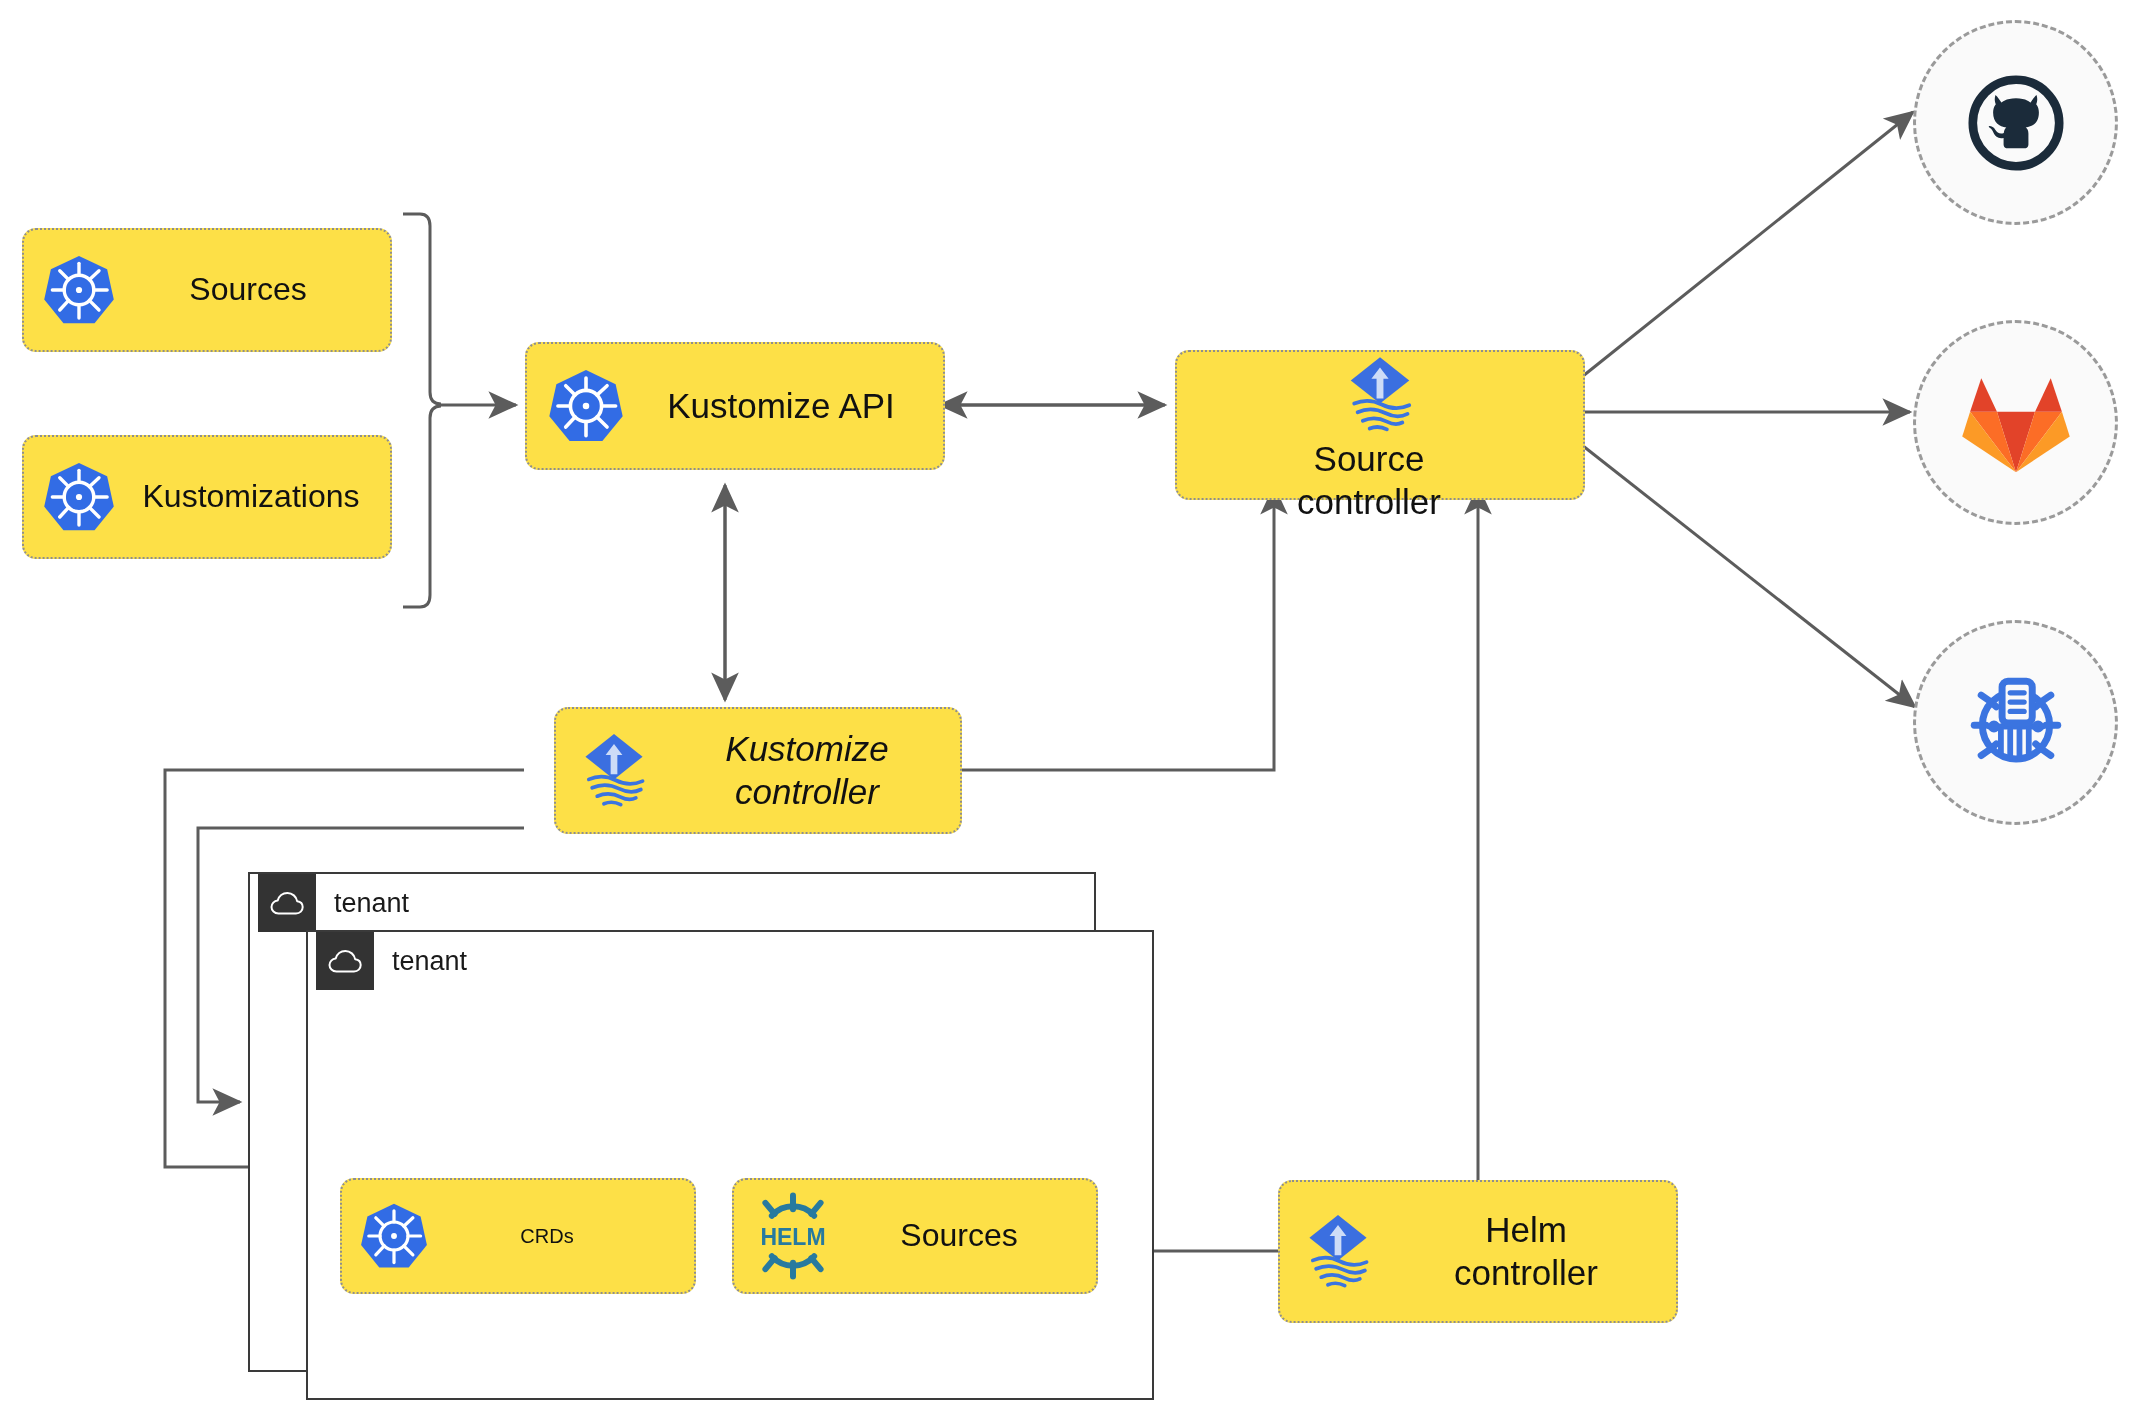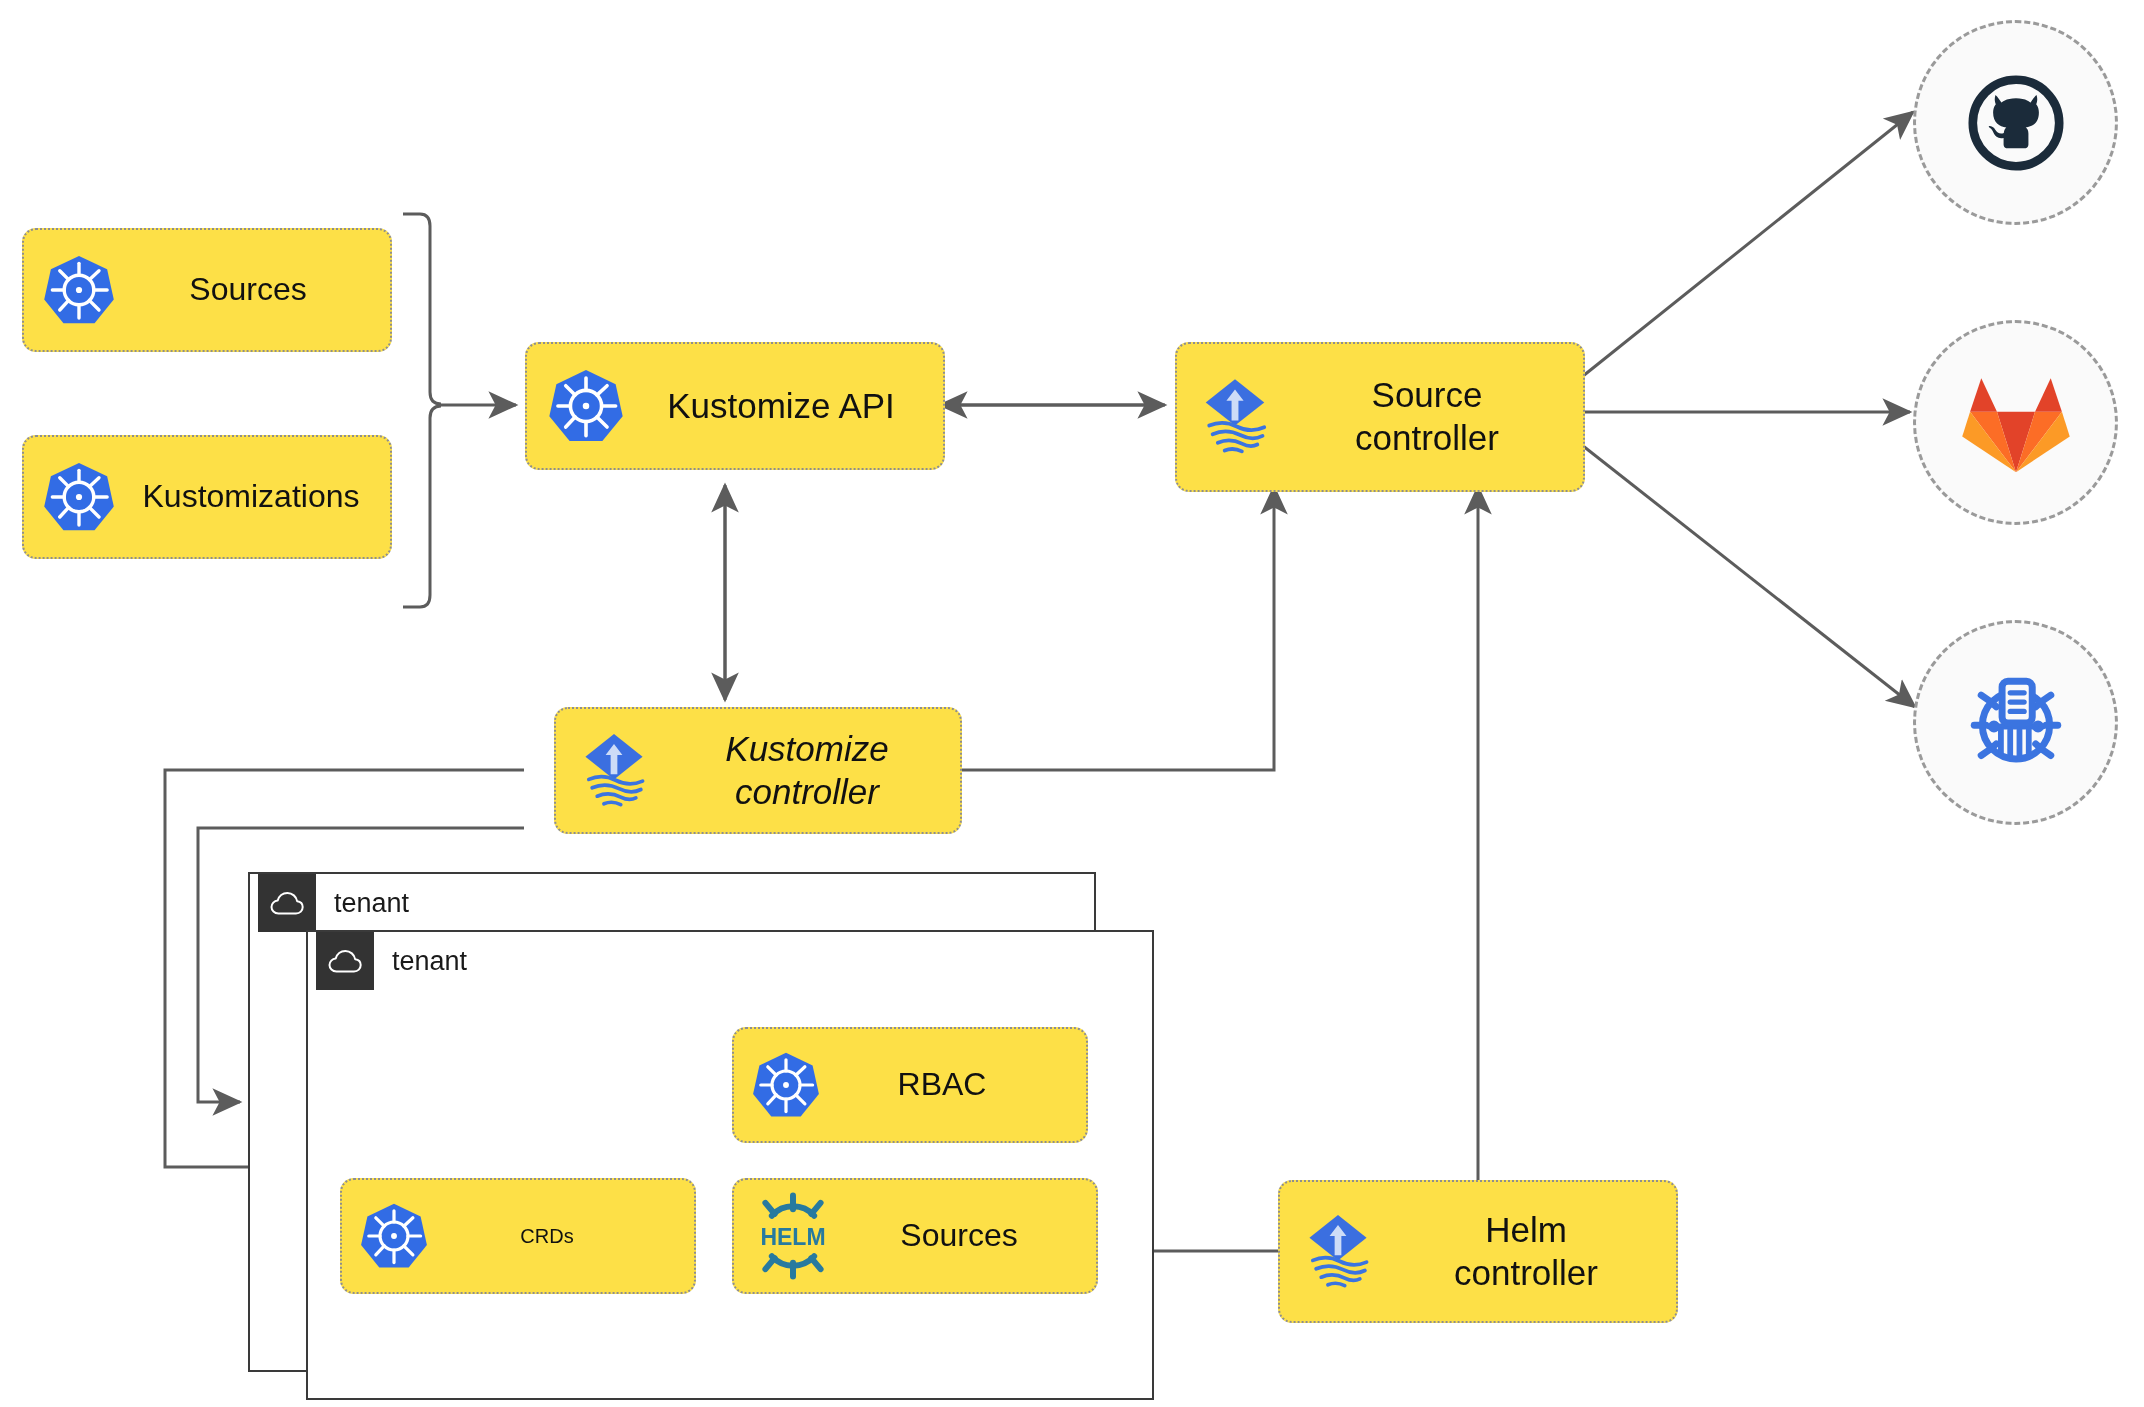--- a/index.html
+++ b/index.html
@@ -211,21 +211,21 @@
           <line x1="24" y1="24" x2="36" y2="36"></line>
           <line x1="64" y1="64" x2="77" y2="77"></line>
           <line x1="77" y1="24" x2="64" y2="36"></line>
           <line x1="36" y1="64" x2="24" y2="77"></line>
         </g>
       </svg>
     </div>
     <div class="lbl" style="font-size:35px; padding-right:26px;">Kustomize API</div>
   </div>
 
-  <div class="node" style="left:1175px; top:342px; width:410px; height:150px;">
+  <div class="node" style="left:1175px; top:350px; width:410px; height:150px;flex-direction:column;">
     <div class="ico" style="width:116px;">
       <svg width="86" height="86" viewBox="0 0 100 100" aria-hidden="true">
         <path d="M50 6 L84 33 L50 60 L16 33 Z" fill="#3b6fe0"></path>
         <path d="M50 18 L60 31 L54 31 L54 54 L46 54 L46 31 L40 31 Z" fill="#cddcf7"></path>
         <g stroke="#3b74e0" stroke-width="4.4" fill="none" stroke-linecap="round">
           <path d="M20 60 Q36 53 52 61 Q68 69 84 62"></path>
           <path d="M24 70 Q40 63 56 71 Q70 78 82 72"></path>
           <path d="M30 80 Q44 74 58 81 Q68 86 76 82"></path>
           <path d="M38 89 Q48 85 58 90"></path>
         </g>
@@ -263,40 +263,20 @@
           <path d="M30 80 Q44 74 58 81 Q68 86 76 82"></path>
           <path d="M38 89 Q48 85 58 90"></path>
         </g>
       </svg>
     </div>
     <div class="lbl" style="font-size:35px; padding-right:20px;">Helm
 controller</div>
   </div>
 
 
-  <div class="node" style="left:732px; top:1027px; width:356px; height:116px;">
-    <div class="ico" style="width:104px;">
-      <svg width="70" height="70" viewBox="0 0 100 100" aria-hidden="true">
-        <path d="M50 4 L88 22 L97 63 L71 95 L29 95 L3 63 L12 22 Z" fill="#326ce5"></path>
-        <g fill="none" stroke="#ffffff" stroke-width="4.6" stroke-linecap="round">
-          <circle cx="50" cy="50" r="20"></circle>
-          <circle cx="50" cy="50" r="4.2" fill="#ffffff" stroke="none"></circle>
-          <line x1="50" y1="14" x2="50" y2="30"></line>
-          <line x1="50" y1="70" x2="50" y2="88"></line>
-          <line x1="14" y1="50" x2="30" y2="50"></line>
-          <line x1="70" y1="50" x2="88" y2="50"></line>
-          <line x1="24" y1="24" x2="36" y2="36"></line>
-          <line x1="64" y1="64" x2="77" y2="77"></line>
-          <line x1="77" y1="24" x2="64" y2="36"></line>
-          <line x1="36" y1="64" x2="24" y2="77"></line>
-        </g>
-      </svg>
-    </div>
-    <div class="lbl" style="font-size:32px; padding-right:40px;">RBAC</div>
-  </div>
 
   <div class="node" style="left:340px; top:1178px; width:356px; height:116px;">
     <div class="ico" style="width:104px;">
       <svg width="70" height="70" viewBox="0 0 100 100" aria-hidden="true">
         <path d="M50 4 L88 22 L97 63 L71 95 L29 95 L3 63 L12 22 Z" fill="#326ce5"></path>
         <g fill="none" stroke="#ffffff" stroke-width="4.6" stroke-linecap="round">
           <circle cx="50" cy="50" r="20"></circle>
           <circle cx="50" cy="50" r="4.2" fill="#ffffff" stroke="none"></circle>
           <line x1="50" y1="14" x2="50" y2="30"></line>
           <line x1="50" y1="70" x2="50" y2="88"></line>

